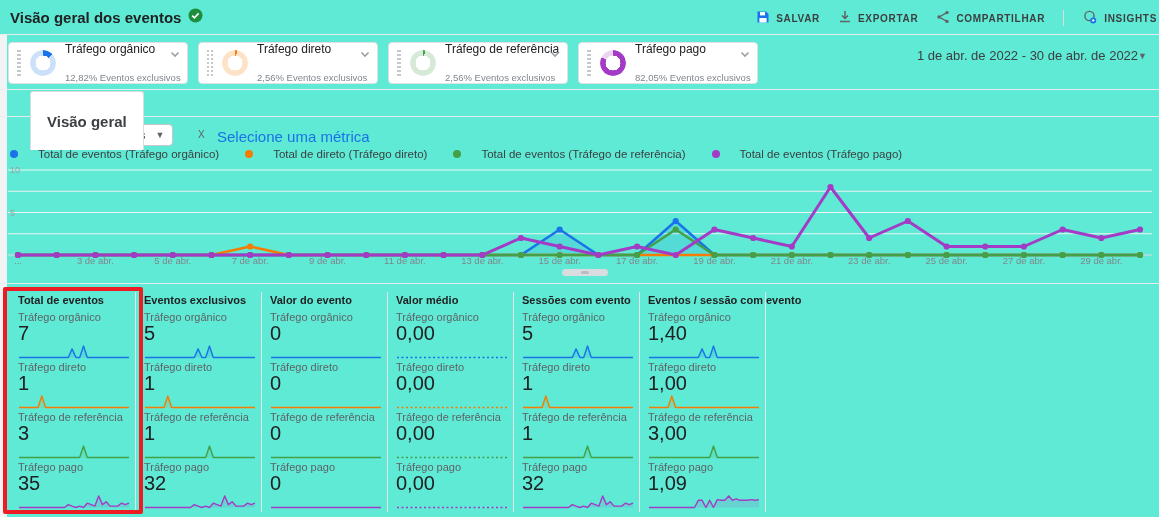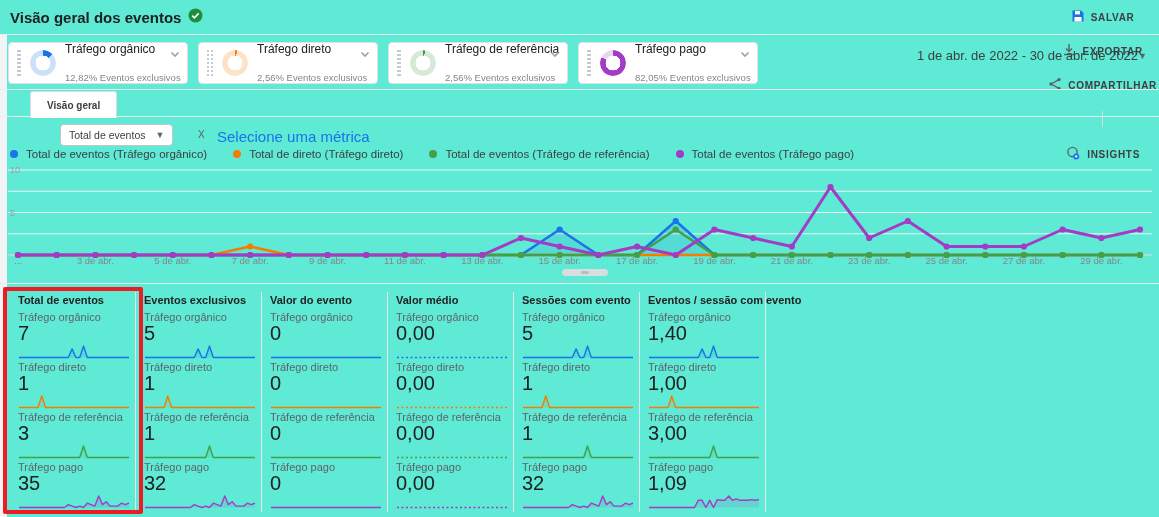--- a/index.html
+++ b/index.html
@@ -2,53 +2,53 @@
 <html><head>
 <meta charset="utf-8">
 <style>
   html,body{margin:0;padding:0;background:#fff;}
   .app{position:relative;width:1159px;height:517px;background:#5eead4;overflow:hidden;
        font-family:"Liberation Sans",sans-serif;color:#202124;}
   .gutter{position:absolute;left:0;top:35px;width:7px;height:482px;background:#f1f3f4;}
   .hline{position:absolute;left:0;right:0;height:1px;background:#e8eaed;}
   
   .page-title{position:absolute;left:10px;top:8px;font-size:15px;font-weight:700;display:flex;align-items:center;gap:7px;}
-  .actions{position:absolute;right:2px;top:9px;display:flex;align-items:center;gap:18px;flex-direction:column;}
+  .actions{position:absolute;right:2px;top:9px;display:flex;align-items:center;gap:18px;}
   .action-btn{display:flex;align-items:center;gap:6px;font-size:10px;font-weight:700;letter-spacing:.7px;color:#3c4043;cursor:pointer;white-space:nowrap;}
   .vdiv{width:1px;height:16px;background:#dadce0;}
   
   .cards{position:absolute;left:8px;top:42px;display:flex;gap:10px;}
   .card{position:relative;width:180px;height:42px;border:1px solid #dfe1e5;border-radius:4px;background:#fff;
         display:flex;align-items:center;gap:9px;padding:0 8px;box-sizing:border-box;}
   .drag{width:2px;height:26px;border-left:2px dotted #c6c9cc;border-right:2px dotted #c6c9cc;}
   .donut{width:26px;height:26px;border-radius:50%;flex:0 0 auto;
          -webkit-mask:radial-gradient(closest-side,transparent 57%,#000 58%);
          mask:radial-gradient(closest-side,transparent 57%,#000 58%);}
   .seg-name{font-size:12px;color:#202124;line-height:14px;white-space:nowrap;}
   .seg-sub{font-size:9.5px;color:#80868b;line-height:12px;white-space:nowrap;margin-top:16px;}
   .card .chev{position:absolute;right:4px;top:3px;}
   .date-range{position:absolute;right:12px;top:48px;font-size:13px;color:#3c4043;display:flex;align-items:center;gap:0;cursor:pointer;}
   .caret{font-size:9px;color:#5f6368;}
   
-  .tab{position:absolute;left:30px;top:91px;height:26px;padding:0 16px;background:#fff;z-index:2;
+  .tab{position:absolute;left:30px;top:91px;height:26px;padding:16px 16px;background:#fff;z-index:2;
        border:1px solid #dadce0;border-bottom:none;border-radius:3px 3px 0 0;
-       display:flex;align-items:center;font-size:10px;font-weight:700;color:#3c4043;cursor:pointer;}
+       display:flex;align-items:center;font-size:15px;font-weight:700;color:#3c4043;cursor:pointer;}
   
   .metric-select{position:absolute;left:60px;top:124px;display:flex;align-items:center;gap:10px;
        border:1px solid #c4c7c9;border-radius:4px;padding:4px 8px;font-size:10.5px;color:#3c4043;background:#fff;cursor:pointer;}
   .compare-x{position:absolute;left:198px;top:129px;font-size:10px;color:#5f6368;}
   .add-metric{position:absolute;left:217px;top:128px;font-size:15px;color:#1a73e8;cursor:pointer;text-align:center;}
   .gran{position:absolute;right:6px;top:121px;display:flex;border:1px solid #dadce0;border-radius:2px;overflow:hidden;}
   .gran button{font-family:inherit;font-size:10px;color:#3c4043;background:#fff;border:none;border-left:1px solid #dadce0;
        padding:5px 8px;cursor:pointer;white-space:nowrap;}
   .gran button:first-child{border-left:none;}
   .gran button.active{background:#e8eaed;outline:1px dotted #bdc1c6;outline-offset:-3px;}
   
   .legend{position:absolute;left:10px;top:148px;display:flex;gap:26px;align-items:center;}
-  .legend-item{display:flex;align-items:center;gap:8px;font-size:11.5px;color:#3c4043;}
+  .legend-item{display:flex;align-items:center;gap:20px;font-size:11.5px;color:#3c4043;}
   .ldot{width:8px;height:8px;border-radius:50%;}
   
   .chart{position:absolute;left:0;top:160px;}
   .scroll-thumb{position:absolute;left:562px;top:269px;width:46px;height:7px;background:#dadde0;border-radius:4px;cursor:grab;}
   .scroll-thumb i{position:absolute;left:19px;top:2px;width:8px;height:3px;background:#b9bdc1;border-radius:2px;display:block;}
   
   .summary{position:absolute;left:10px;top:292px;display:flex;}
   .col{width:126px;box-sizing:border-box;padding:2px 0 0 8px;border-right:1px solid #e4e6e9;height:220px;}
   .col-title{font-size:11px;color:#202124;font-weight:700;margin-bottom:5px;white-space:nowrap;}
   .m-label{font-size:11px;color:#5f6368;line-height:12px;}

